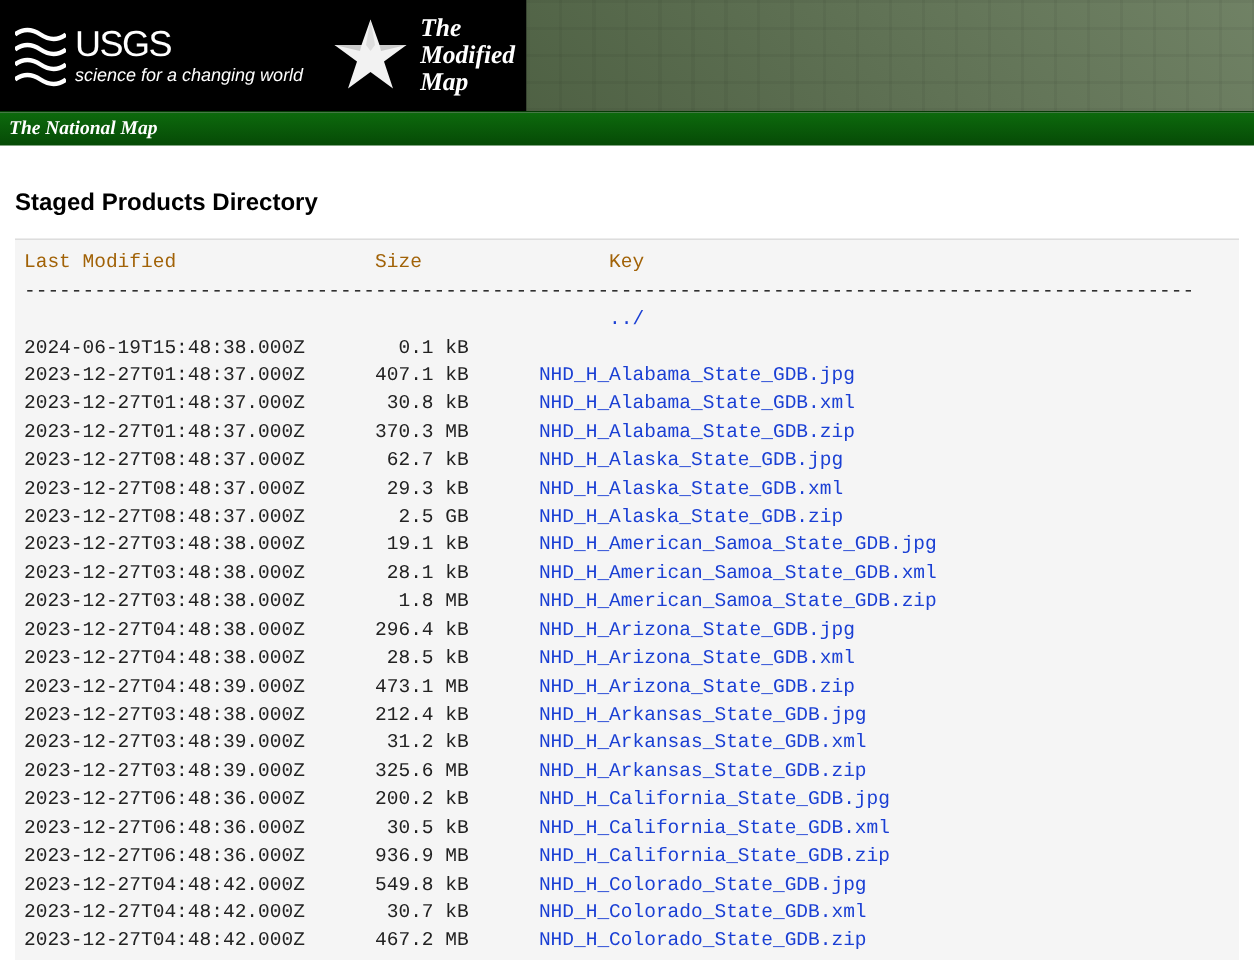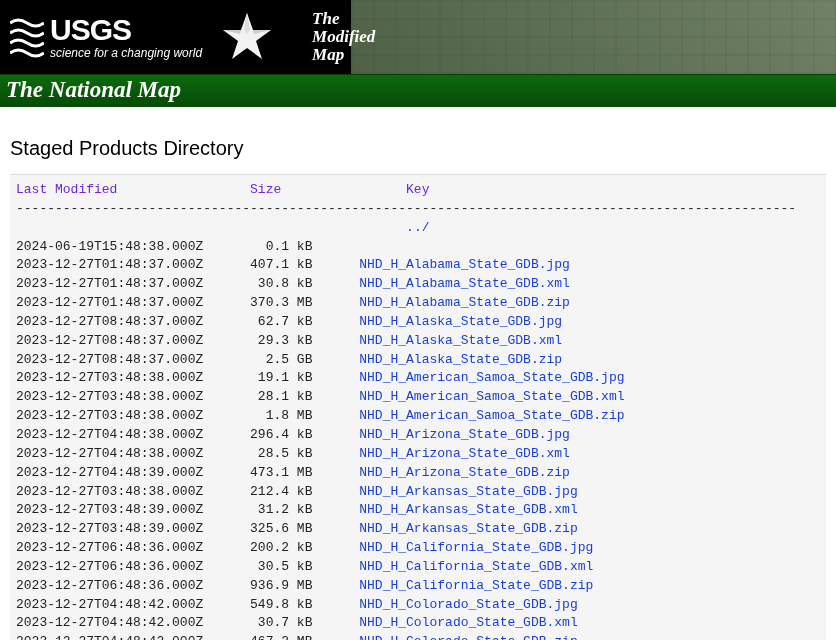--- a/index.html
+++ b/index.html
@@ -40,35 +40,34 @@
     width: 34px;
     height: 44px;
     margin-right: 6px;
   }
   .usgs-text {
     display: flex;
     flex-direction: column;
     line-height: 1;
   }
   .usgs-main {
-    font-size: 30px;
-    font-weight: bold;
+    font-size: 24px;
+    font-weight: normal;
     letter-spacing: -1px;
   }
   .usgs-tag {
     font-size: 12px;
     font-style: italic;
     margin-top: 2px;
   }
   .tnm-logo {
     display: flex;
     align-items: center;
     margin-left: 18px;
     z-index: 2;
-    gap: 32px;
   }
   .star-box {
     width: 54px;
     height: 54px;
   }
   .tnm-text {
     color: #fff;
     font-style: italic;
     font-weight: bold;
     font-family: Georgia, serif;
@@ -76,49 +75,49 @@
     line-height: 1.05;
     margin-left: 6px;
   }
   .greenbar {
     background: #0b5d0b;
     background: linear-gradient(#0d6a0d, #064a06);
     color: #fff;
     font-family: Georgia, 'Times New Roman', serif;
     font-style: italic;
     font-weight: bold;
-    font-size: 23px;
+    font-size: 13px;
     padding: 2px 6px 4px 6px;
     border-top: 1px solid #063d06;
   }
   .content {
     padding: 18px 10px 0 10px;
   }
   h1.page-title {
-    font-size: 20px;
+    font-size: 16px;
     margin: 12px 0 14px 0;
-    font-weight: normal;
+    font-weight: bold;
   }
   .listing {
     font-family: "Courier New", Courier, monospace;
     font-size: 13px;
     white-space: pre;
     background: #f5f5f5;
     border-top: 1px solid #ddd;
     border-bottom: 1px solid #ddd;
     padding: 6px 6px 10px 6px;
     overflow-x: hidden;
     line-height: 1.45;
     color: #222;
   }
   .listing a {
     color: #1a3fd4;
     text-decoration: none;
   }
-  .hdr-row { color: #6d28d9; }
+  .hdr-row { color: #a16207; }
   .sep { color: #222; }
 </style>
 </head>
 <body>
 
 <div class="banner">
   <div class="banner-satellite"></div>
   <div class="usgs-block">
     <svg class="wave" viewBox="0 0 34 44">
       <path d="M0 8 Q8 2 17 8 T34 8" stroke="#fff" stroke-width="3" fill="none"></path>

